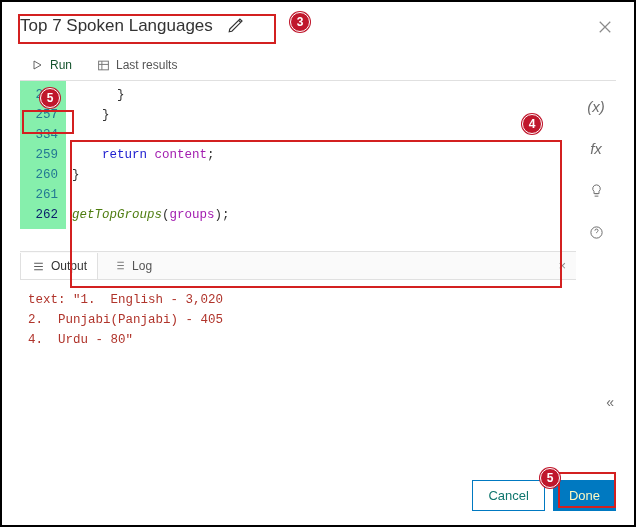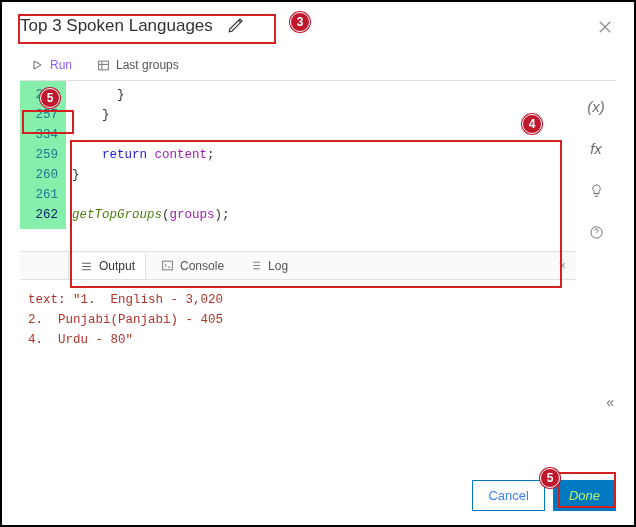--- a/index.html
+++ b/index.html
@@ -51,21 +51,21 @@
   .tb-btn {
     display: flex;
     align-items: center;
     gap: 6px;
     padding: 4px 10px;
     font-size: 12px;
     color: #555;
     cursor: pointer;
     background: transparent;
   }
-  .tb-btn.run { color: #8b5cf6; }
+  .tb-btn.run { color: #14532d; }
   .tb-btn .ic { width: 14px; height: 14px; display: inline-flex; align-items: center; justify-content: center; }
   .editor-row {
     display: flex;
     position: relative;
   }
   .code-area {
     flex: 1;
     display: flex;
     height: 148px;
     overflow: hidden;
@@ -126,21 +126,20 @@
     font-size: 12px;
     color: #555;
     cursor: pointer;
   }
   .otab.active {
     background: #fff;
     border-left: 1px solid #e0e0e0;
     border-right: 1px solid #e0e0e0;
     margin-bottom: -1px;
     color: #333;
-    margin-left: 48px;
   }
   .otab .ic { width: 14px; height: 14px; display: inline-flex; align-items: center; justify-content: center; color: #6e6e6e; }
   .otab-close {
     margin-left: auto;
     padding: 6px 10px;
     color: #888;
     cursor: pointer;
   }
   .output-body {
     font-family: Consolas, "Courier New", monospace;
@@ -167,22 +166,22 @@
     right: 18px;
     display: flex;
     gap: 8px;
   }
   .btn {
     padding: 7px 15px;
     font-size: 13px;
     cursor: pointer;
     border: 1px solid #0079c1;
   }
-  .btn.cancel { background: #fff; color: #3b82f6; }
-  .btn.done { background: #0079c1; color: #bef264; font-style: italic; }
+  .btn.cancel { background: #fff; color: #0f766e; }
+  .btn.done { background: #0079c1; color: #fef9c3; }
 
   
   .anno-box {
     position: absolute;
     border: 2px solid #d32020;
     pointer-events: none;
   }
   .bubble {
     position: absolute;
     width: 20px;
@@ -198,21 +197,21 @@
     border: 1px solid #fff;
     box-shadow: 0 0 0 1px #c0172c;
     pointer-events: none;
   }
 </style>
 </head>
 <body>
 
 <div class="header">
   <div class="title-wrap">
-    <span class="title">Top 3 Spoken Languages</span>
+    <span class="title">Top 7 Spoken Languages</span>
     <span class="edit-icon">
       <svg width="18" height="18" viewBox="0 0 24 24" fill="none" stroke="#333" stroke-width="1.6">
         <path d="M3 21l3.5-.7L20 6.8 17.2 4 3.7 17.5 3 21zM15.5 5.7l2.8 2.8"></path>
       </svg>
     </span>
   </div>
   <span class="close-x">
     <svg width="18" height="18" viewBox="0 0 24 24" stroke="#8a8a8a" stroke-width="1.6">
       <path d="M5 5l14 14M19 5L5 19"></path>
     </svg>
@@ -230,21 +229,21 @@
       </span>
       <span>Run</span>
     </div>
     <div class="tb-btn">
       <span class="ic">
         <svg width="13" height="13" viewBox="0 0 24 24" fill="none" stroke="#777" stroke-width="1.8">
           <rect x="3" y="4" width="18" height="16"></rect>
             <path d="M3 10h18M9 4v16"></path>
         </svg>
       </span>
-      <span>Last groups</span>
+      <span>Last results</span>
     </div>
   </div>
 
   <div class="editor-row">
     <div class="code-area">
       <div class="gutter" id="gutter">
           <div>256</div>
           <div>257</div>
           <div>334</div>
           <div>259</div>
@@ -276,29 +275,20 @@
       <span class="ic">
         <svg width="13" height="13" viewBox="0 0 24 24" fill="none" stroke="#555" stroke-width="1.8">
           <path d="M4 6h16M4 12h16M4 18h16"></path>
         </svg>
       </span>
       <span>Output</span>
     </div>
     <div class="otab">
       <span class="ic">
         <svg width="13" height="13" viewBox="0 0 24 24" fill="none" stroke="#777" stroke-width="1.8">
-          <rect x="3" y="4" width="18" height="16"></rect>
-            <path d="M7 9l3 3-3 3M13 15h4"></path>
-        </svg>
-      </span>
-      <span>Console</span>
-    </div>
-    <div class="otab">
-      <span class="ic">
-        <svg width="13" height="13" viewBox="0 0 24 24" fill="none" stroke="#777" stroke-width="1.8">
           <path d="M8 6h12M8 12h12M8 18h12M4 6h.01M4 12h.01M4 18h.01"></path>
         </svg>
       </span>
       <span>Log</span>
     </div>
     <div class="otab-close">×</div>
   </div>
 
   <div class="output-body" id="outbody">
       <div class="oline">text: "1.  English - 3,020</div>

